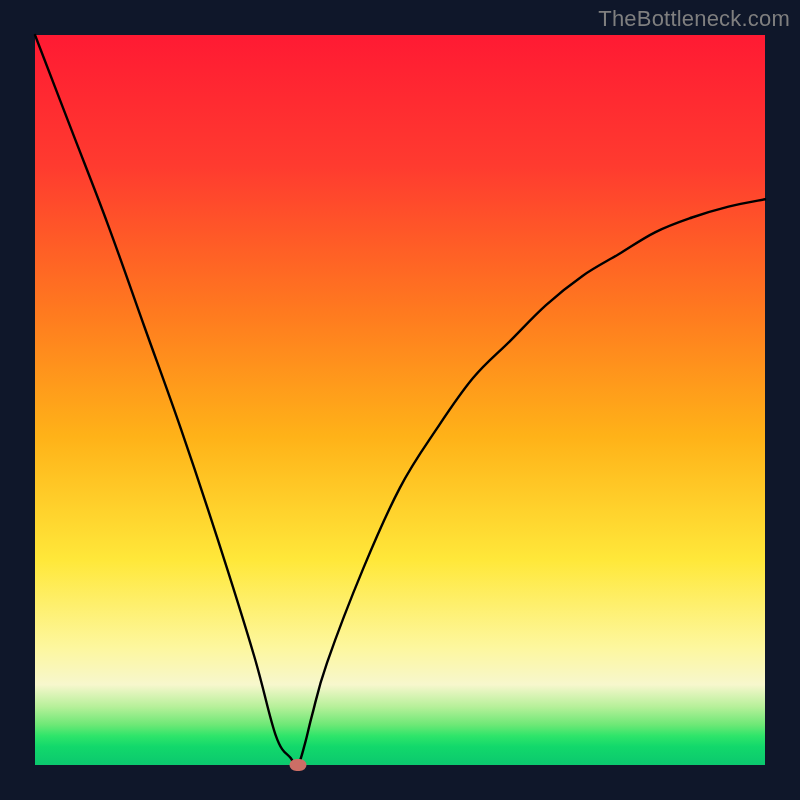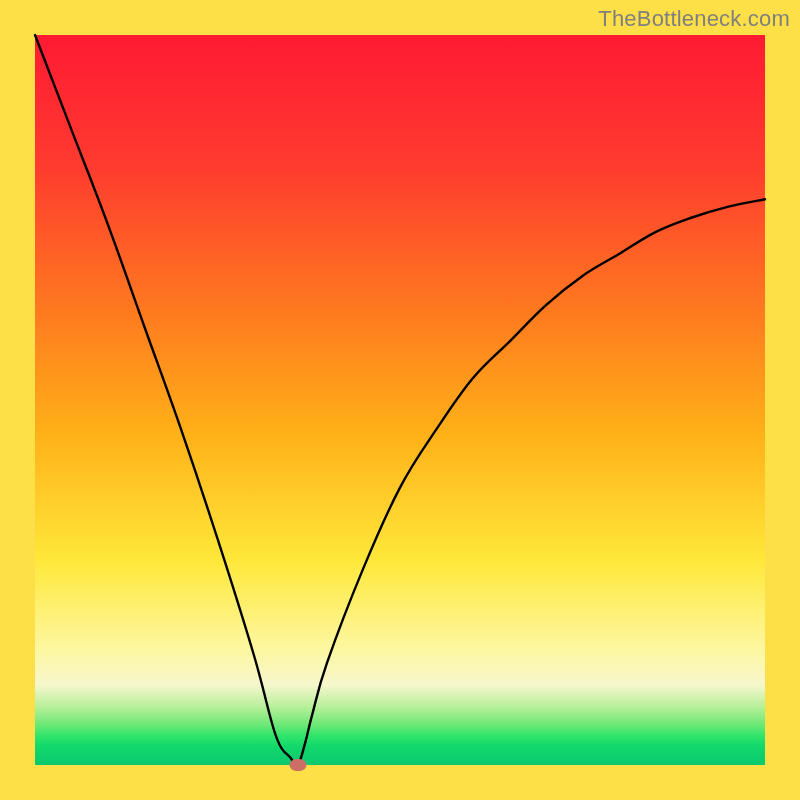--- a/index.html
+++ b/index.html
@@ -8,21 +8,21 @@
     width: 800px;
     height: 800px;
     background: #000;
     overflow: hidden;
     font-family: Arial, Helvetica, sans-serif;
   }
   .stage {
     position: relative;
     width: 800px;
     height: 800px;
-    background: #fde047;
+    background: #0f172a;
   }
   .plot-area {
     position: absolute;
     left: 35px;
     top: 35px;
     width: 730px;
     height: 730px;
     
     background: linear-gradient(
       to bottom,

